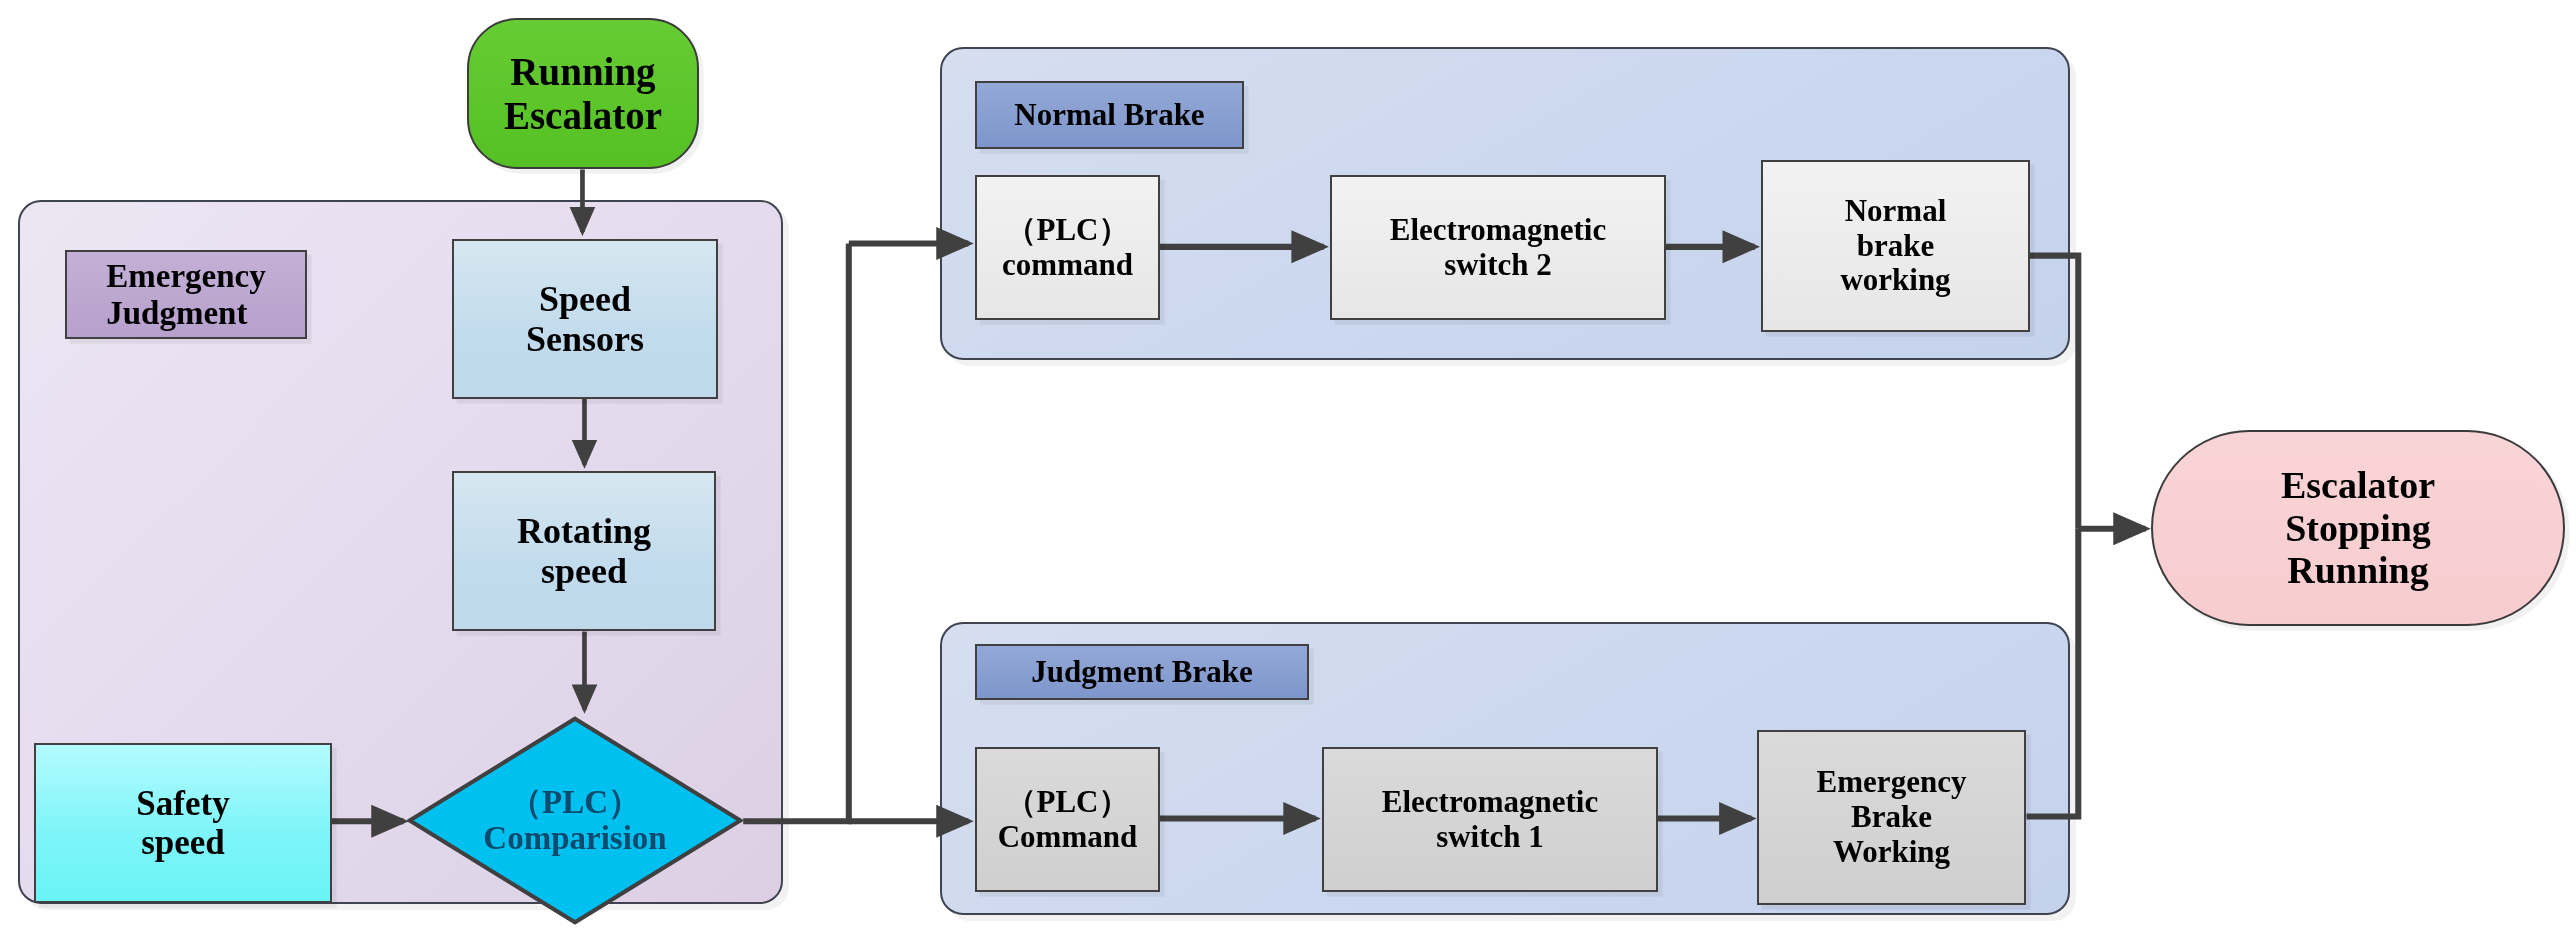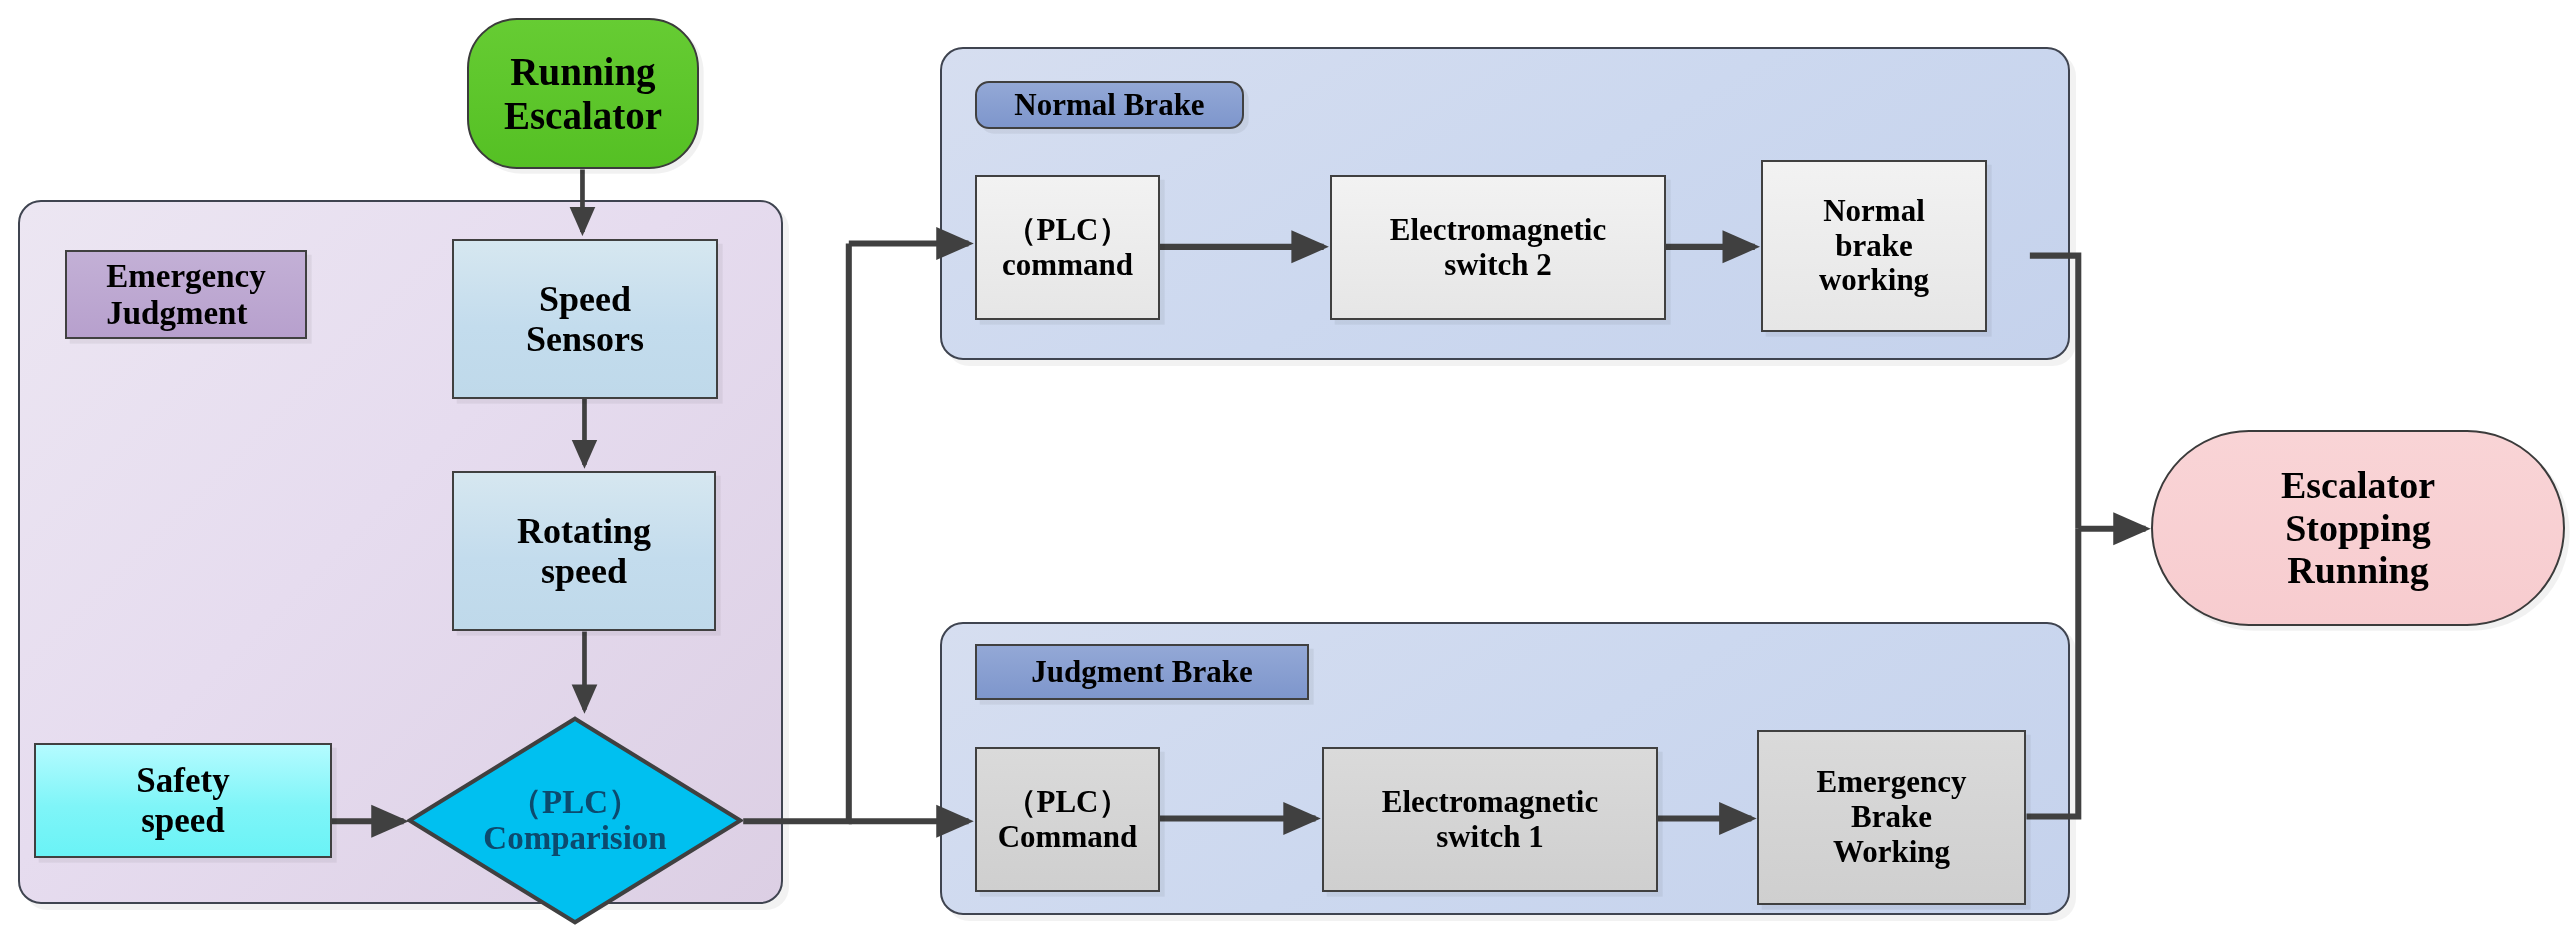--- a/index.html
+++ b/index.html
@@ -59,24 +59,23 @@
     color:#000;
     box-shadow:4.7px 4.7px 0 rgba(0,0,0,0.055);
     z-index:6;
   }
   #title-emergency-judgment{
     left:65px;top:250px;width:242px;height:89px;
     font-size:33px;line-height:1.12;
     background:linear-gradient(180deg,#c3b0d6 0%,#b7a0cd 100%);
   }
   #title-normal-brake{
-    left:975px;top:81px;width:269px;height:48px;
+    left:975px;top:81px;width:269px;height:68px;
     font-size:31px;
     background:linear-gradient(180deg,#93a8d6 0%,#7e96cc 100%);
-    border-radius:14px;
   }
   #title-emergency-brake{
     left:975px;top:644px;width:334px;height:56px;
     font-size:31px;
     background:linear-gradient(180deg,#93a8d6 0%,#7e96cc 100%);
   }
 
   
   #node-running-escalator{
     left:467px;top:18px;width:232px;height:151px;
@@ -89,21 +88,21 @@
     left:452px;top:239px;width:266px;height:160px;
     background:linear-gradient(180deg,#d6e7f0 0%,#c3dced 55%,#bfd9ea 100%);
     font-size:36px;
   }
   #node-rotating-speed{
     left:452px;top:471px;width:264px;height:160px;
     background:linear-gradient(180deg,#d6e7f0 0%,#c3dced 55%,#bfd9ea 100%);
     font-size:36px;
   }
   #node-safety-speed{
-    left:34px;top:743px;width:298px;height:115px;
+    left:34px;top:743px;width:298px;height:160px;
     background:linear-gradient(180deg,#b4fbff 0%,#7ff5f8 55%,#6af3f6 100%);
     font-size:35px;
   }
 
   
   #node-plc-comparison{
     left:407px;top:716px;width:336px;height:209px;
     border:none;box-shadow:none;background:transparent;
     z-index:7;
   }
@@ -123,21 +122,21 @@
   }
   #node-normal-plc-command{
     left:975px;top:175px;width:185px;height:145px;
     background:linear-gradient(180deg,#f2f2f2 0%,#e6e6e6 100%);
   }
   #node-electromagnetic-switch-2{
     left:1330px;top:175px;width:336px;height:145px;
     background:linear-gradient(180deg,#f2f2f2 0%,#e6e6e6 100%);
   }
   #node-normal-brake-working{
-    left:1761px;top:160px;width:226px;height:172px;
+    left:1761px;top:160px;width:269px;height:172px;
     background:linear-gradient(180deg,#f2f2f2 0%,#e6e6e6 100%);
   }
   #node-emergency-plc-command{
     left:975px;top:747px;width:185px;height:145px;
     background:linear-gradient(180deg,#dadada 0%,#cfcfcf 100%);
   }
   #node-electromagnetic-switch-1{
     left:1322px;top:747px;width:336px;height:145px;
     background:linear-gradient(180deg,#dadada 0%,#cfcfcf 100%);
   }

